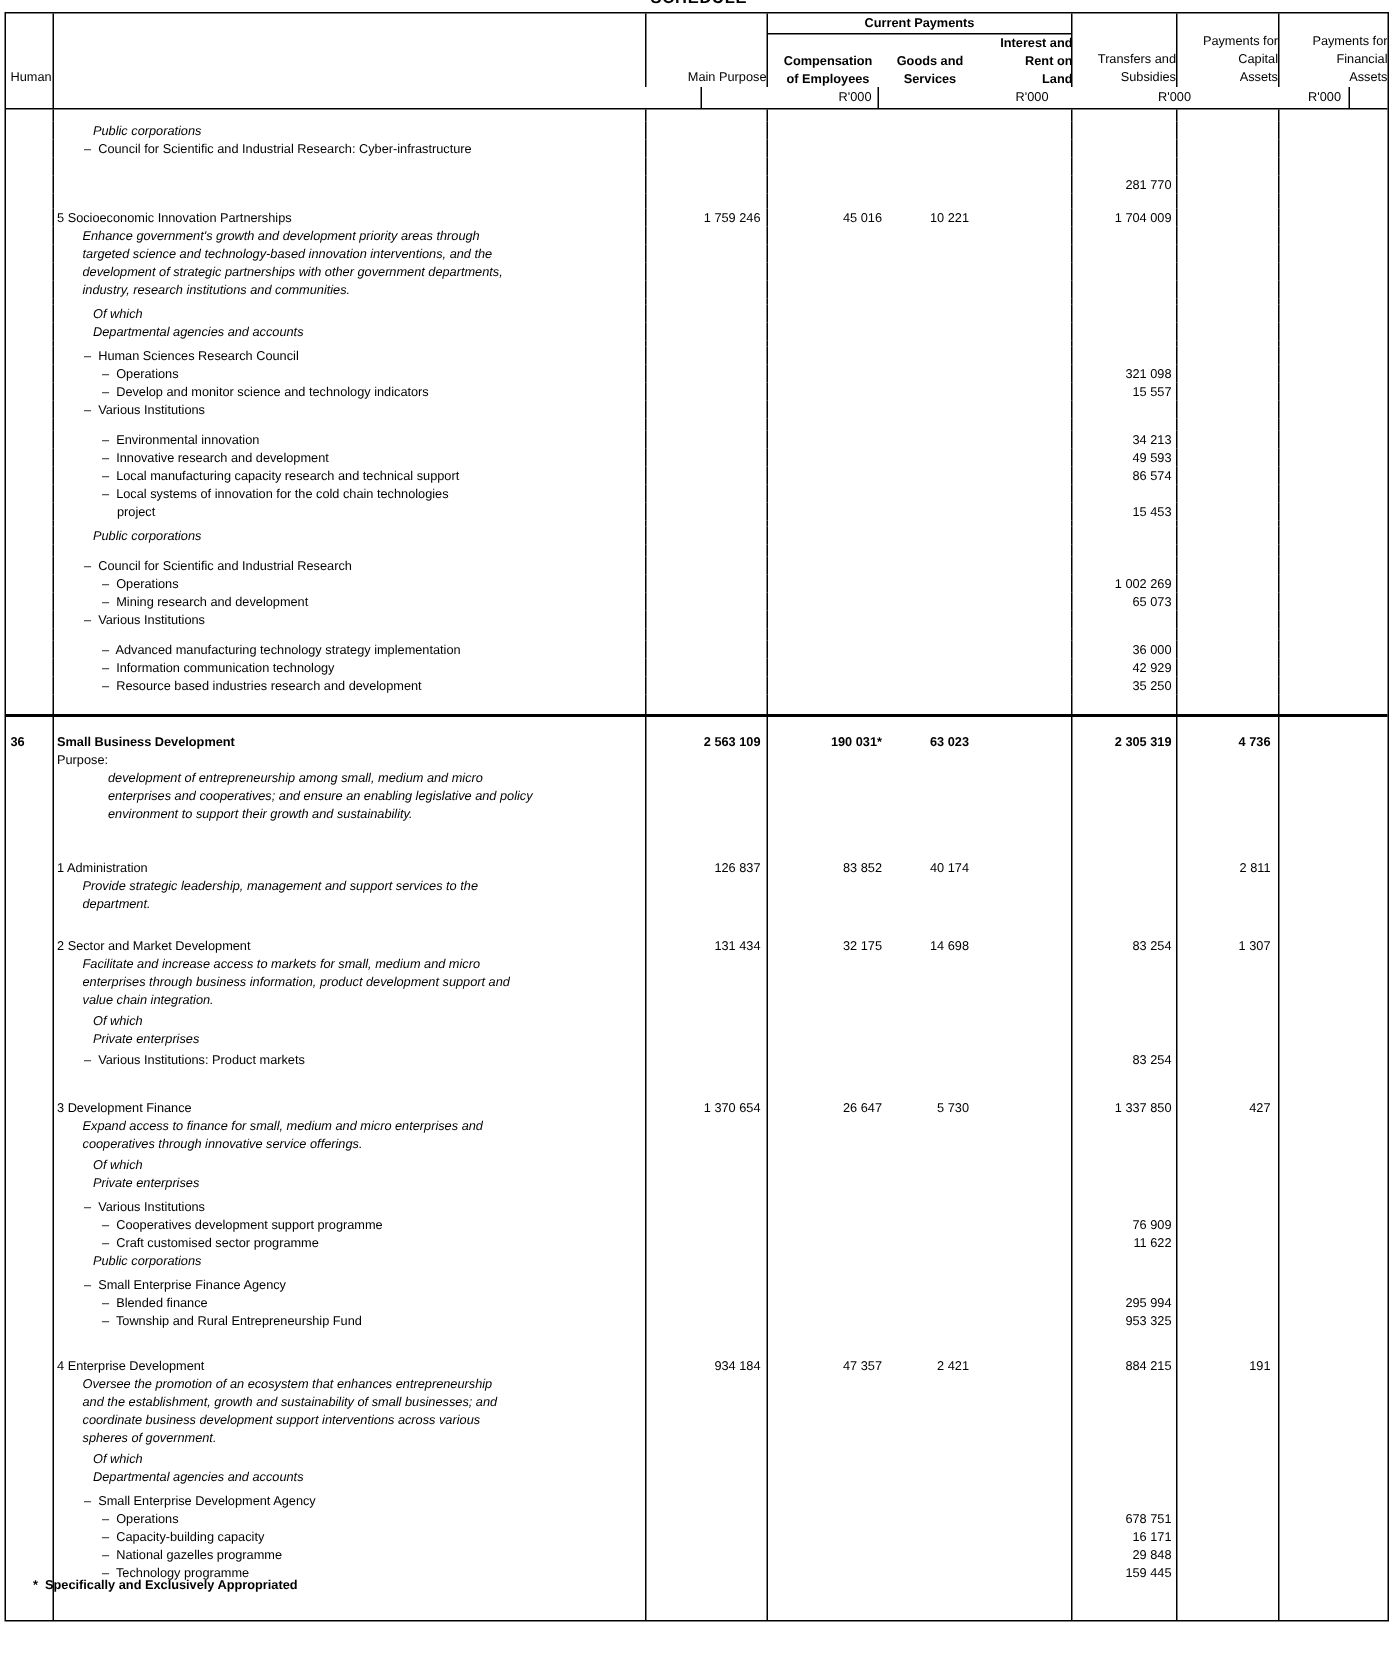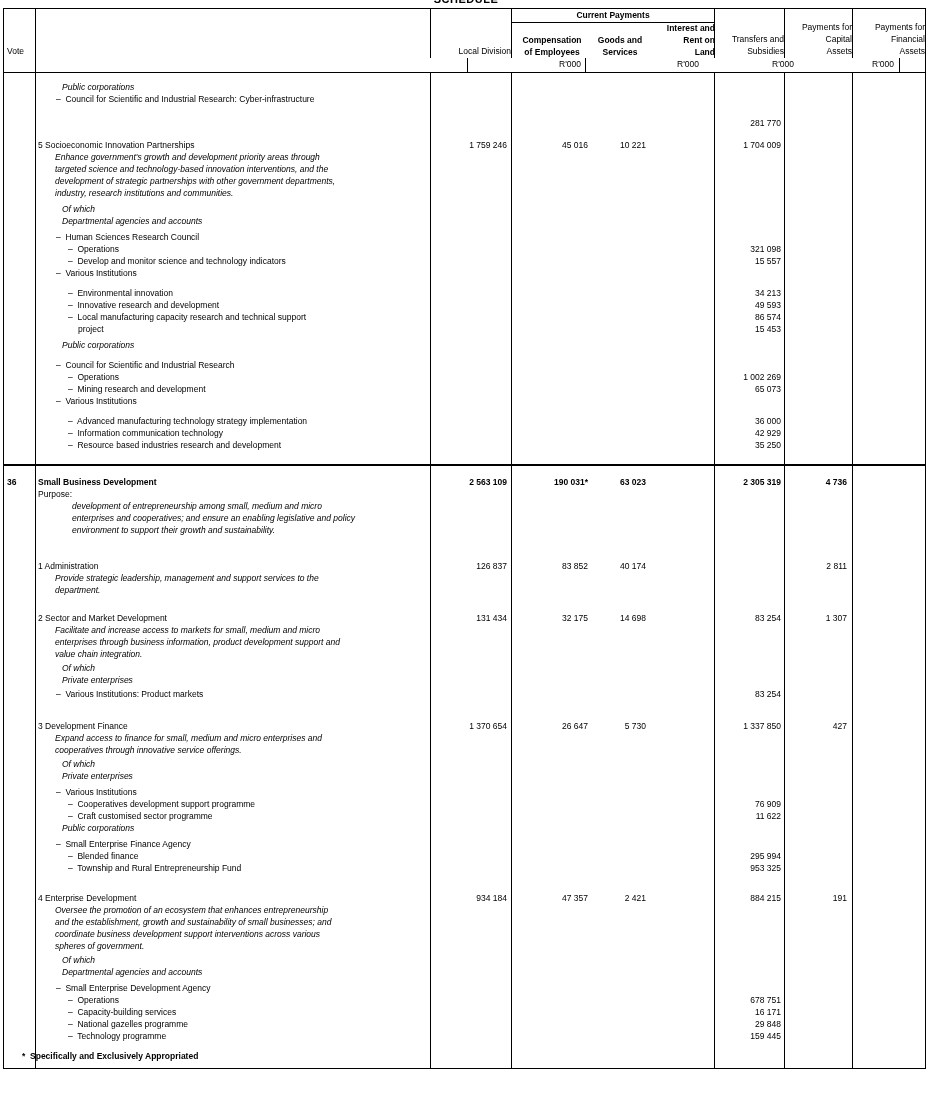--- a/index.html
+++ b/index.html
@@ -61,23 +61,23 @@
   .footnote{position:absolute;left:22px;top:1050px;font-weight:bold;white-space:pre;}
 </style>
 </head>
 <body>
 
 <div class="doc-title">SCHEDULE</div>
 
 <div class="budget-table">
   <div>
     <div class="hrowA">
-      <div class="cell c-vote hcell h-vote">Vote</div>
+      <div class="cell c-vote hcell h-vote">Human</div>
       <div class="cell c-desc hcell"></div>
-      <div class="cell col-md hcell h-md">Local Division</div>
+      <div class="cell col-md hcell h-md">Main Purpose</div>
       <div class="grp">
         <div class="grp-title">Current Payments</div>
         <div class="grp-subs">
           <div class="cell col-ce hcell h-ce">Compensation
 of Employees</div>
           <div class="cell col-gs hcell h-gs">Goods and
 Services</div>
           <div class="cell col-ir hcell h-ir">Interest and
 Rent on
 Land</div>
@@ -353,20 +353,31 @@
         <div class="cell col-md num"></div>
         <div class="cell col-ce num"></div>
         <div class="cell col-gs num"></div>
         <div class="cell col-ir num"></div>
         <div class="cell col-tr num">86 574</div>
         <div class="cell col-ca num"></div>
         <div class="cell col-fa num"></div>
       </div>
       <div class="row">
         <div class="cell c-vote"></div>
+        <div class="cell c-desc"><span class="d-i2">–  Local systems of innovation for the cold chain technologies</span></div>
+        <div class="cell col-md num"></div>
+        <div class="cell col-ce num"></div>
+        <div class="cell col-gs num"></div>
+        <div class="cell col-ir num"></div>
+        <div class="cell col-tr num"></div>
+        <div class="cell col-ca num"></div>
+        <div class="cell col-fa num"></div>
+      </div>
+      <div class="row">
+        <div class="cell c-vote"></div>
         <div class="cell c-desc"><span class="d-c2">project</span></div>
         <div class="cell col-md num"></div>
         <div class="cell col-ce num"></div>
         <div class="cell col-gs num"></div>
         <div class="cell col-ir num"></div>
         <div class="cell col-tr num">15 453</div>
         <div class="cell col-ca num"></div>
         <div class="cell col-fa num"></div>
       </div>
       <div class="row" style="height: 4px;">
@@ -1025,21 +1036,21 @@
         <div class="cell col-md num"></div>
         <div class="cell col-ce num"></div>
         <div class="cell col-gs num"></div>
         <div class="cell col-ir num"></div>
         <div class="cell col-tr num">678 751</div>
         <div class="cell col-ca num"></div>
         <div class="cell col-fa num"></div>
       </div>
       <div class="row">
         <div class="cell c-vote"></div>
-        <div class="cell c-desc"><span class="d-i2">–  Capacity-building services</span></div>
+        <div class="cell c-desc"><span class="d-i2">–  Capacity-building capacity</span></div>
         <div class="cell col-md num"></div>
         <div class="cell col-ce num"></div>
         <div class="cell col-gs num"></div>
         <div class="cell col-ir num"></div>
         <div class="cell col-tr num">16 171</div>
         <div class="cell col-ca num"></div>
         <div class="cell col-fa num"></div>
       </div>
       <div class="row">
         <div class="cell c-vote"></div>

